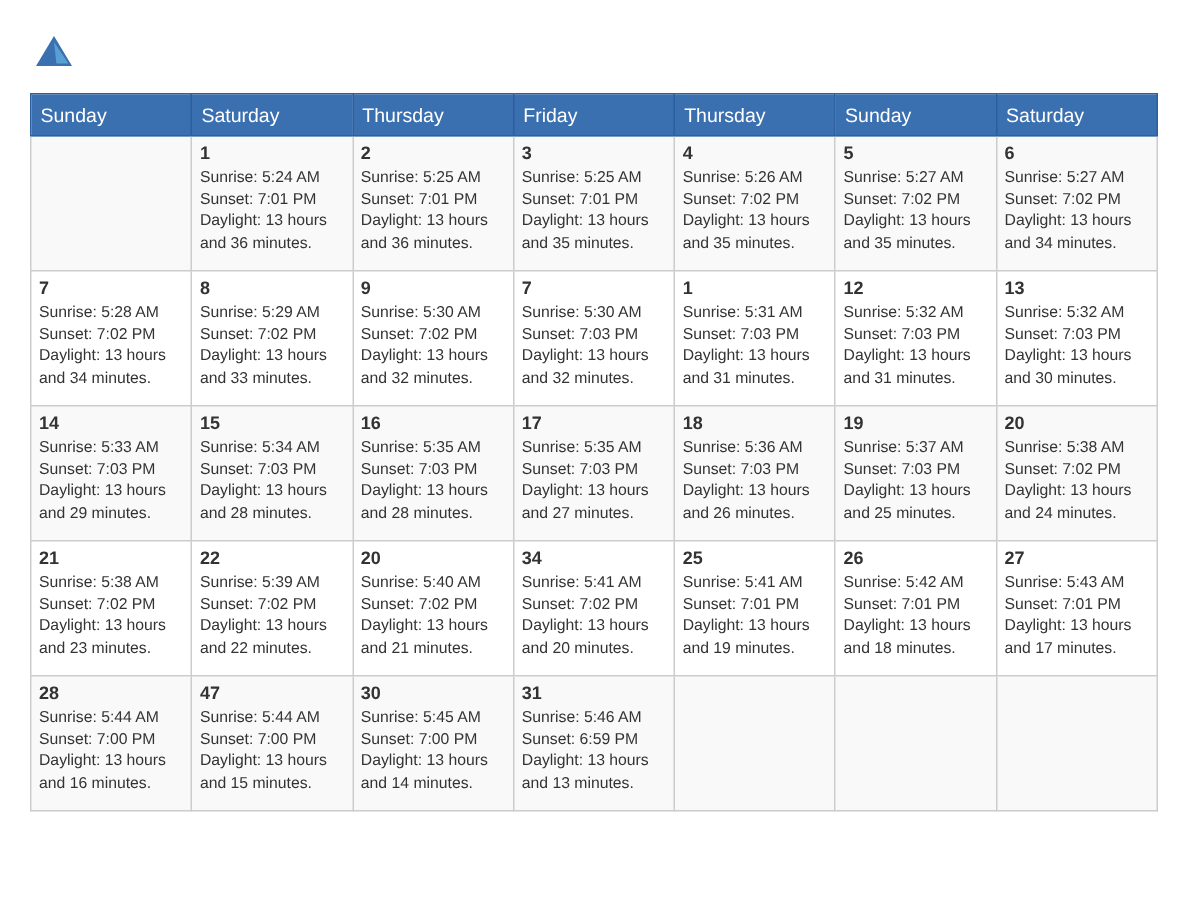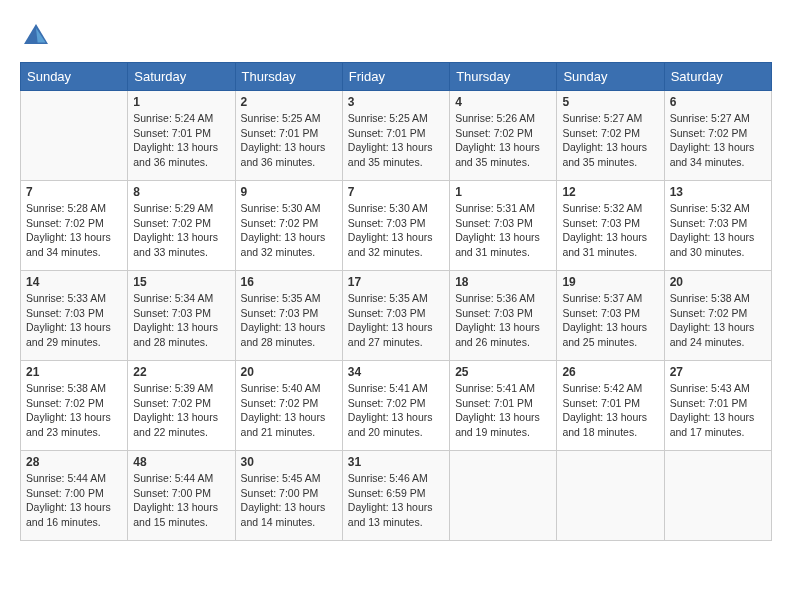--- a/index.html
+++ b/index.html
@@ -239,21 +239,21 @@
           <span class="day-num">27</span>
           <div class="day-info">Sunrise: 5:43 AM<br>Sunset: 7:01 PM<br>Daylight: 13 hours<br>and 17 minutes.</div>
         </td>
       </tr>
       <tr>
         <td>
           <span class="day-num">28</span>
           <div class="day-info">Sunrise: 5:44 AM<br>Sunset: 7:00 PM<br>Daylight: 13 hours<br>and 16 minutes.</div>
         </td>
         <td>
-          <span class="day-num">48</span>
+          <span class="day-num">47</span>
           <div class="day-info">Sunrise: 5:44 AM<br>Sunset: 7:00 PM<br>Daylight: 13 hours<br>and 15 minutes.</div>
         </td>
         <td>
           <span class="day-num">30</span>
           <div class="day-info">Sunrise: 5:45 AM<br>Sunset: 7:00 PM<br>Daylight: 13 hours<br>and 14 minutes.</div>
         </td>
         <td>
           <span class="day-num">31</span>
           <div class="day-info">Sunrise: 5:46 AM<br>Sunset: 6:59 PM<br>Daylight: 13 hours<br>and 13 minutes.</div>
         </td>

